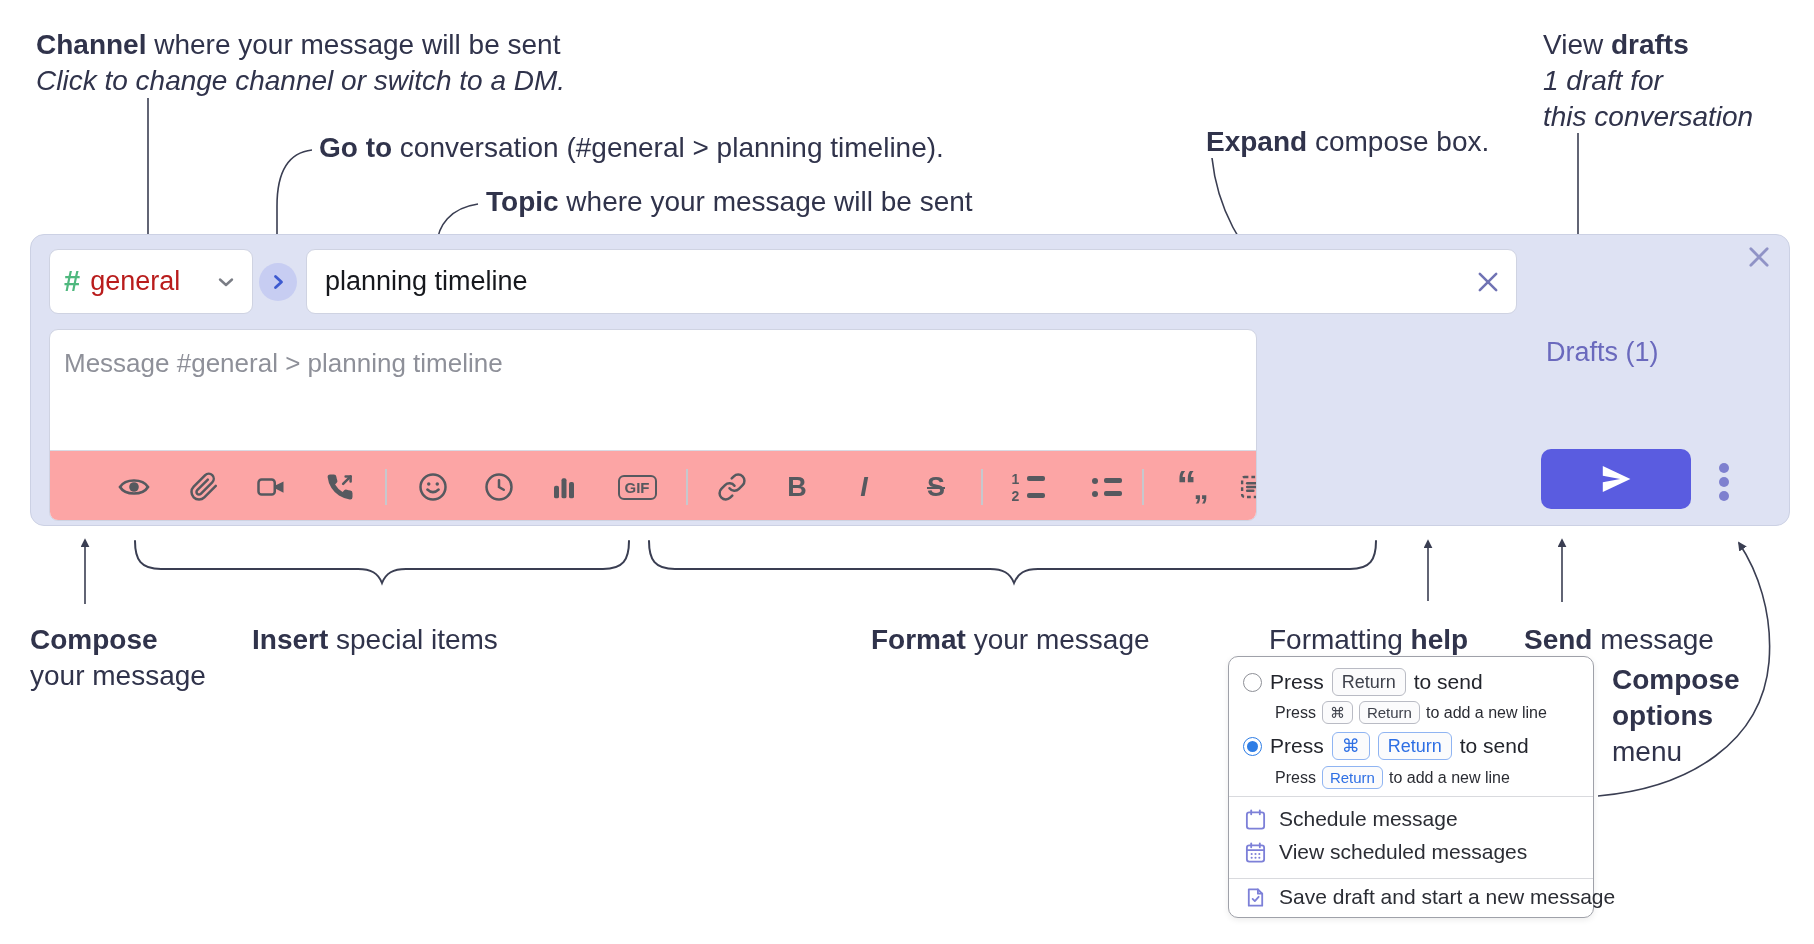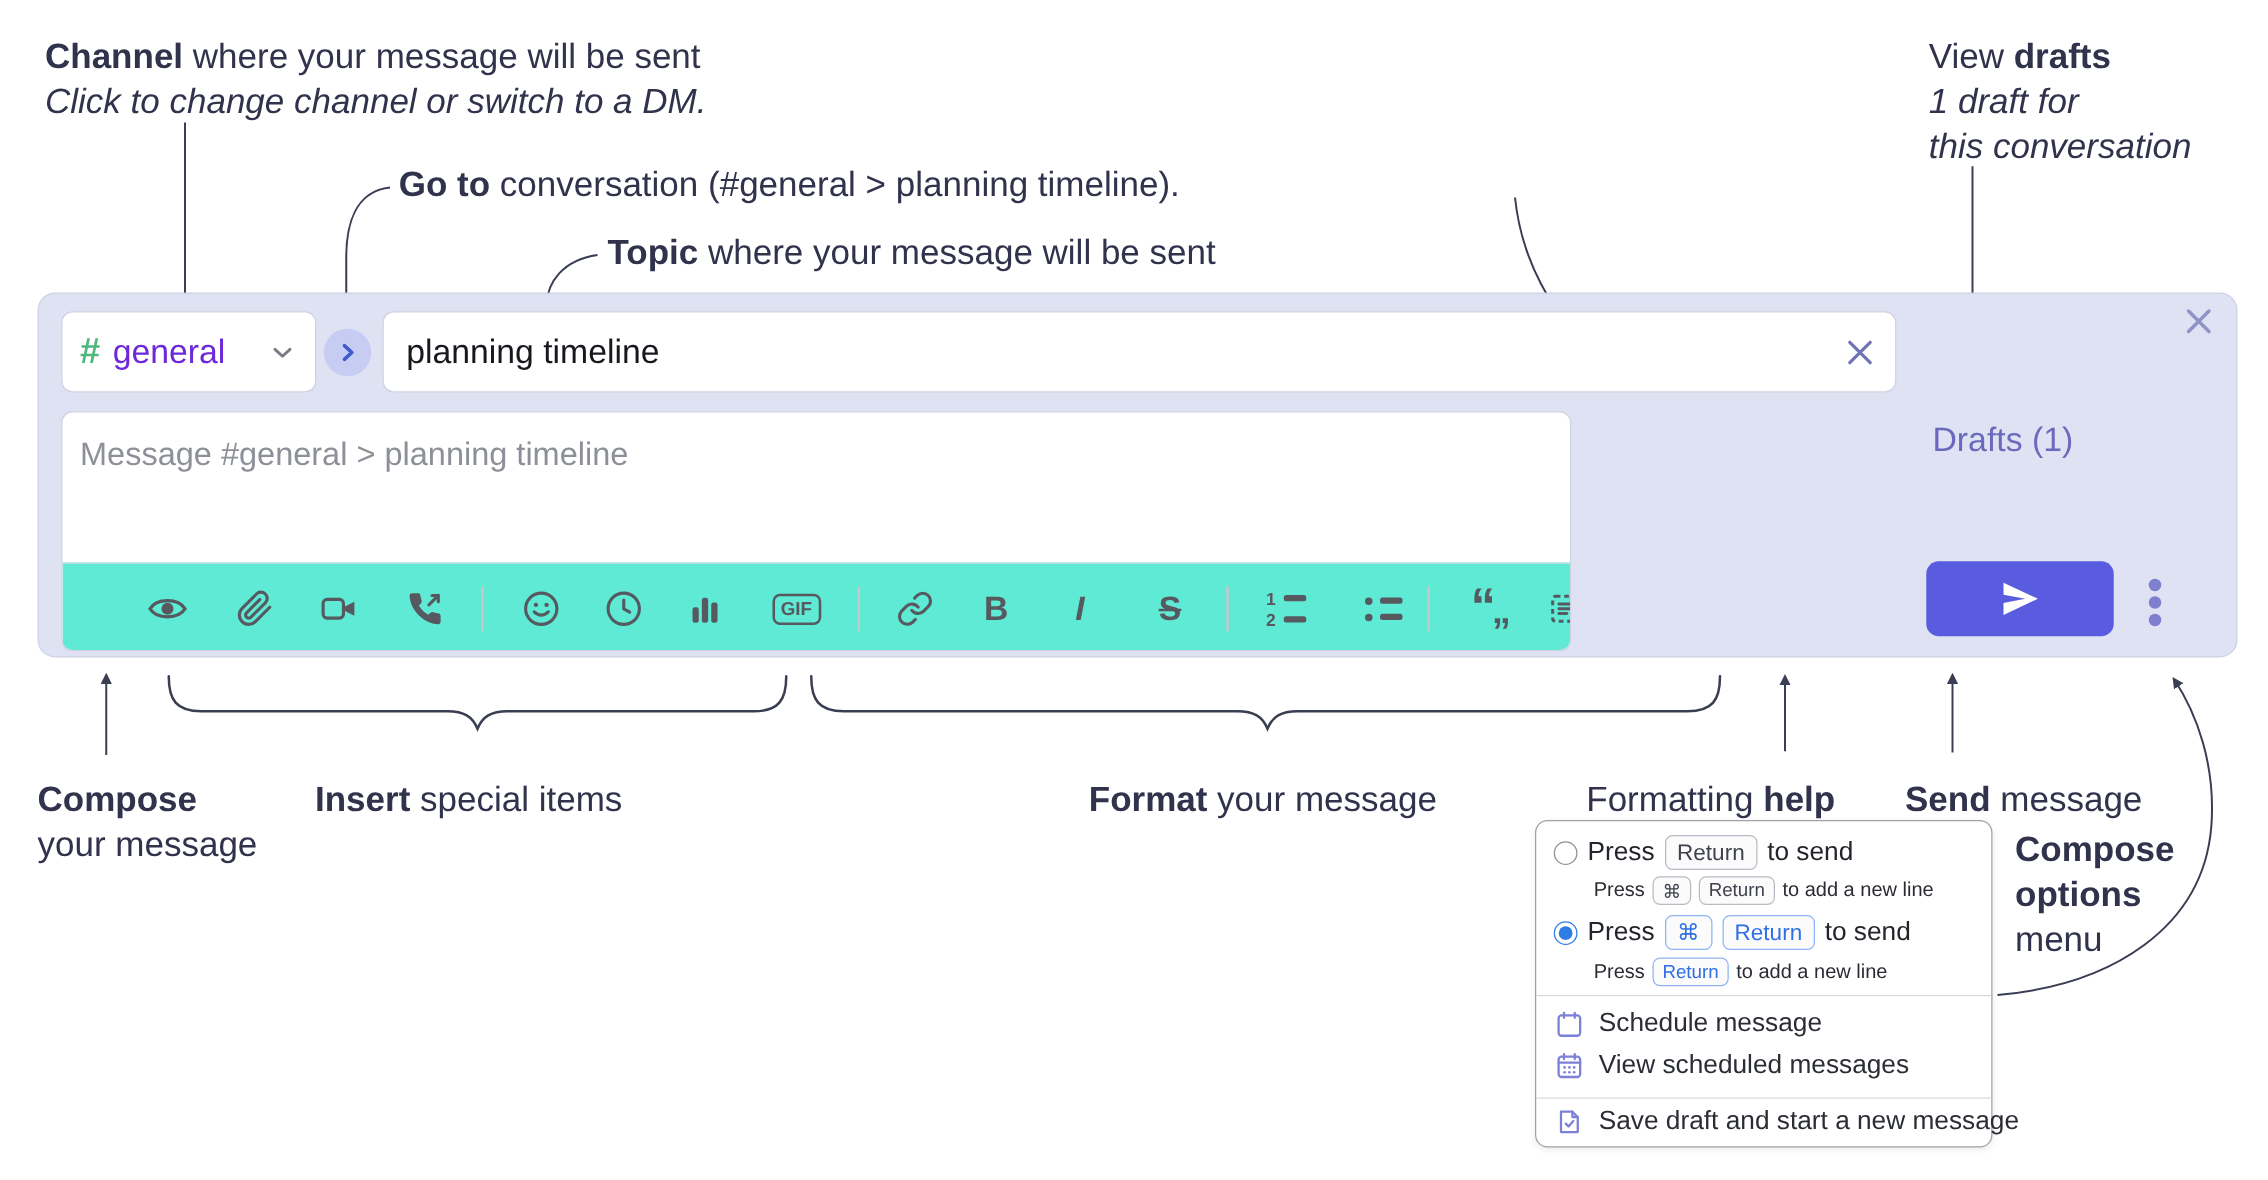--- a/index.html
+++ b/index.html
@@ -12,35 +12,35 @@
   
   .ann{position:absolute;font-size:28px;line-height:36px;color:#30334b;white-space:nowrap;}
   .ann b{font-weight:700;}
   .ann .it{font-style:italic;}
   
   .composer{position:absolute;left:30px;top:234px;width:1760px;height:292px;
     background:#dee2f3;border:1px solid #ccd1e4;border-radius:14px;}
   .whitebox{position:absolute;background:#fff;border:1px solid #cfd3e2;border-radius:9px;}
   .channel-sel{left:18px;top:14px;width:204px;height:65px;display:flex;align-items:center;padding:0 14px;cursor:pointer;}
   .channel-hash{font-size:29px;font-weight:700;color:#4fb87e;margin-right:10px;}
-  .channel-name{font-size:27px;color:#6d28d9;flex:1;}
+  .channel-name{font-size:27px;color:#b91c1c;flex:1;}
   .goto-btn{position:absolute;left:228px;top:28px;width:38px;height:38px;border-radius:50%;
     background:#c7cdf2;display:flex;align-items:center;justify-content:center;}
   .topic-input{left:275px;top:14px;width:1211px;height:65px;font-size:27px;color:#16181d;
     padding:0 56px 0 18px;outline:none;font-family:inherit;}
   input.topic-input{border:1px solid #cfd3e2;border-radius:9px;background:#fff;position:absolute;}
   .clear-x{position:absolute;left:1442px;top:32px;width:30px;height:30px;display:flex;align-items:center;justify-content:center;cursor:pointer;}
   .close-x{position:absolute;left:1713px;top:7px;width:30px;height:30px;display:flex;align-items:center;justify-content:center;cursor:pointer;}
   .msgwrap{position:absolute;left:18px;top:94px;width:1208px;height:192px;background:#fff;
     border:1px solid #cfd3e2;border-radius:9px;overflow:hidden;}
   .msg-text{position:absolute;left:12px;top:16px;width:1380px;height:88px;border:0;outline:none;resize:none;
     font-family:inherit;font-size:26px;color:#16181d;background:transparent;}
   .msg-text::placeholder{color:#8e9099;opacity:1;}
   .expand-ic{position:absolute;left:1427px;top:13px;width:30px;height:30px;cursor:pointer;}
-  .toolbar{position:absolute;left:0;top:120px;width:1466px;height:71px;background:#5eead4;border-top:1px solid #d8dae3;text-align:right;}
+  .toolbar{position:absolute;left:0;top:120px;width:1466px;height:71px;background:#fca5a5;border-top:1px solid #d8dae3;}
   .tbi{position:absolute;top:16px;width:40px;height:40px;display:flex;align-items:center;justify-content:center;cursor:pointer;color:#56595f;}
   .tbdiv{position:absolute;top:18px;width:2px;height:36px;background:#c7c8cd;}
   .glyph-b{font-size:27px;font-weight:800;color:#56595f;}
   .glyph-i{font-size:27px;font-style:italic;font-weight:600;color:#56595f;}
   .glyph-s{font-size:27px;font-weight:700;color:#56595f;text-decoration:line-through;}
   .glyph-q{font-size:40px;font-weight:700;color:#56595f;line-height:10px;letter-spacing:-3px;}
   .glyph-f{font-size:24px;font-weight:700;color:#56595f;white-space:nowrap;}
   .glyph-f i{font-style:italic;}
   .glyph-help{font-size:27px;font-weight:600;color:#56595f;}
   .gifbox{border:2.5px solid #56595f;border-radius:6px;padding:2px 5px;font-size:15px;font-weight:700;color:#56595f;}
@@ -101,20 +101,23 @@
   <div class="ann" style="left:36px;top:27px;">
     <div><b>Channel</b><span> where your message will be sent</span></div>
     <div class="it">Click to change channel or switch to a DM.</div>
   </div>
   <div class="ann" style="left:319px;top:130px;">
     <b>Go to</b><span> conversation (#general &gt; planning timeline).</span>
   </div>
   <div class="ann" style="left:486px;top:184px;text-align:center;">
     <b>Topic</b><span> where your message will be sent</span>
   </div>
+  <div class="ann" style="left:1206px;top:124px;">
+    <b>Expand</b><span> compose box.</span>
+  </div>
   <div class="ann" style="left:1543px;top:27px;">
     <div><span>View </span><b>drafts</b></div>
     <div class="it">1 draft for</div>
     <div class="it">this conversation</div>
   </div>
 
   <div class="composer">
 
     <div class="whitebox channel-sel">
       <span class="channel-hash">#</span>

